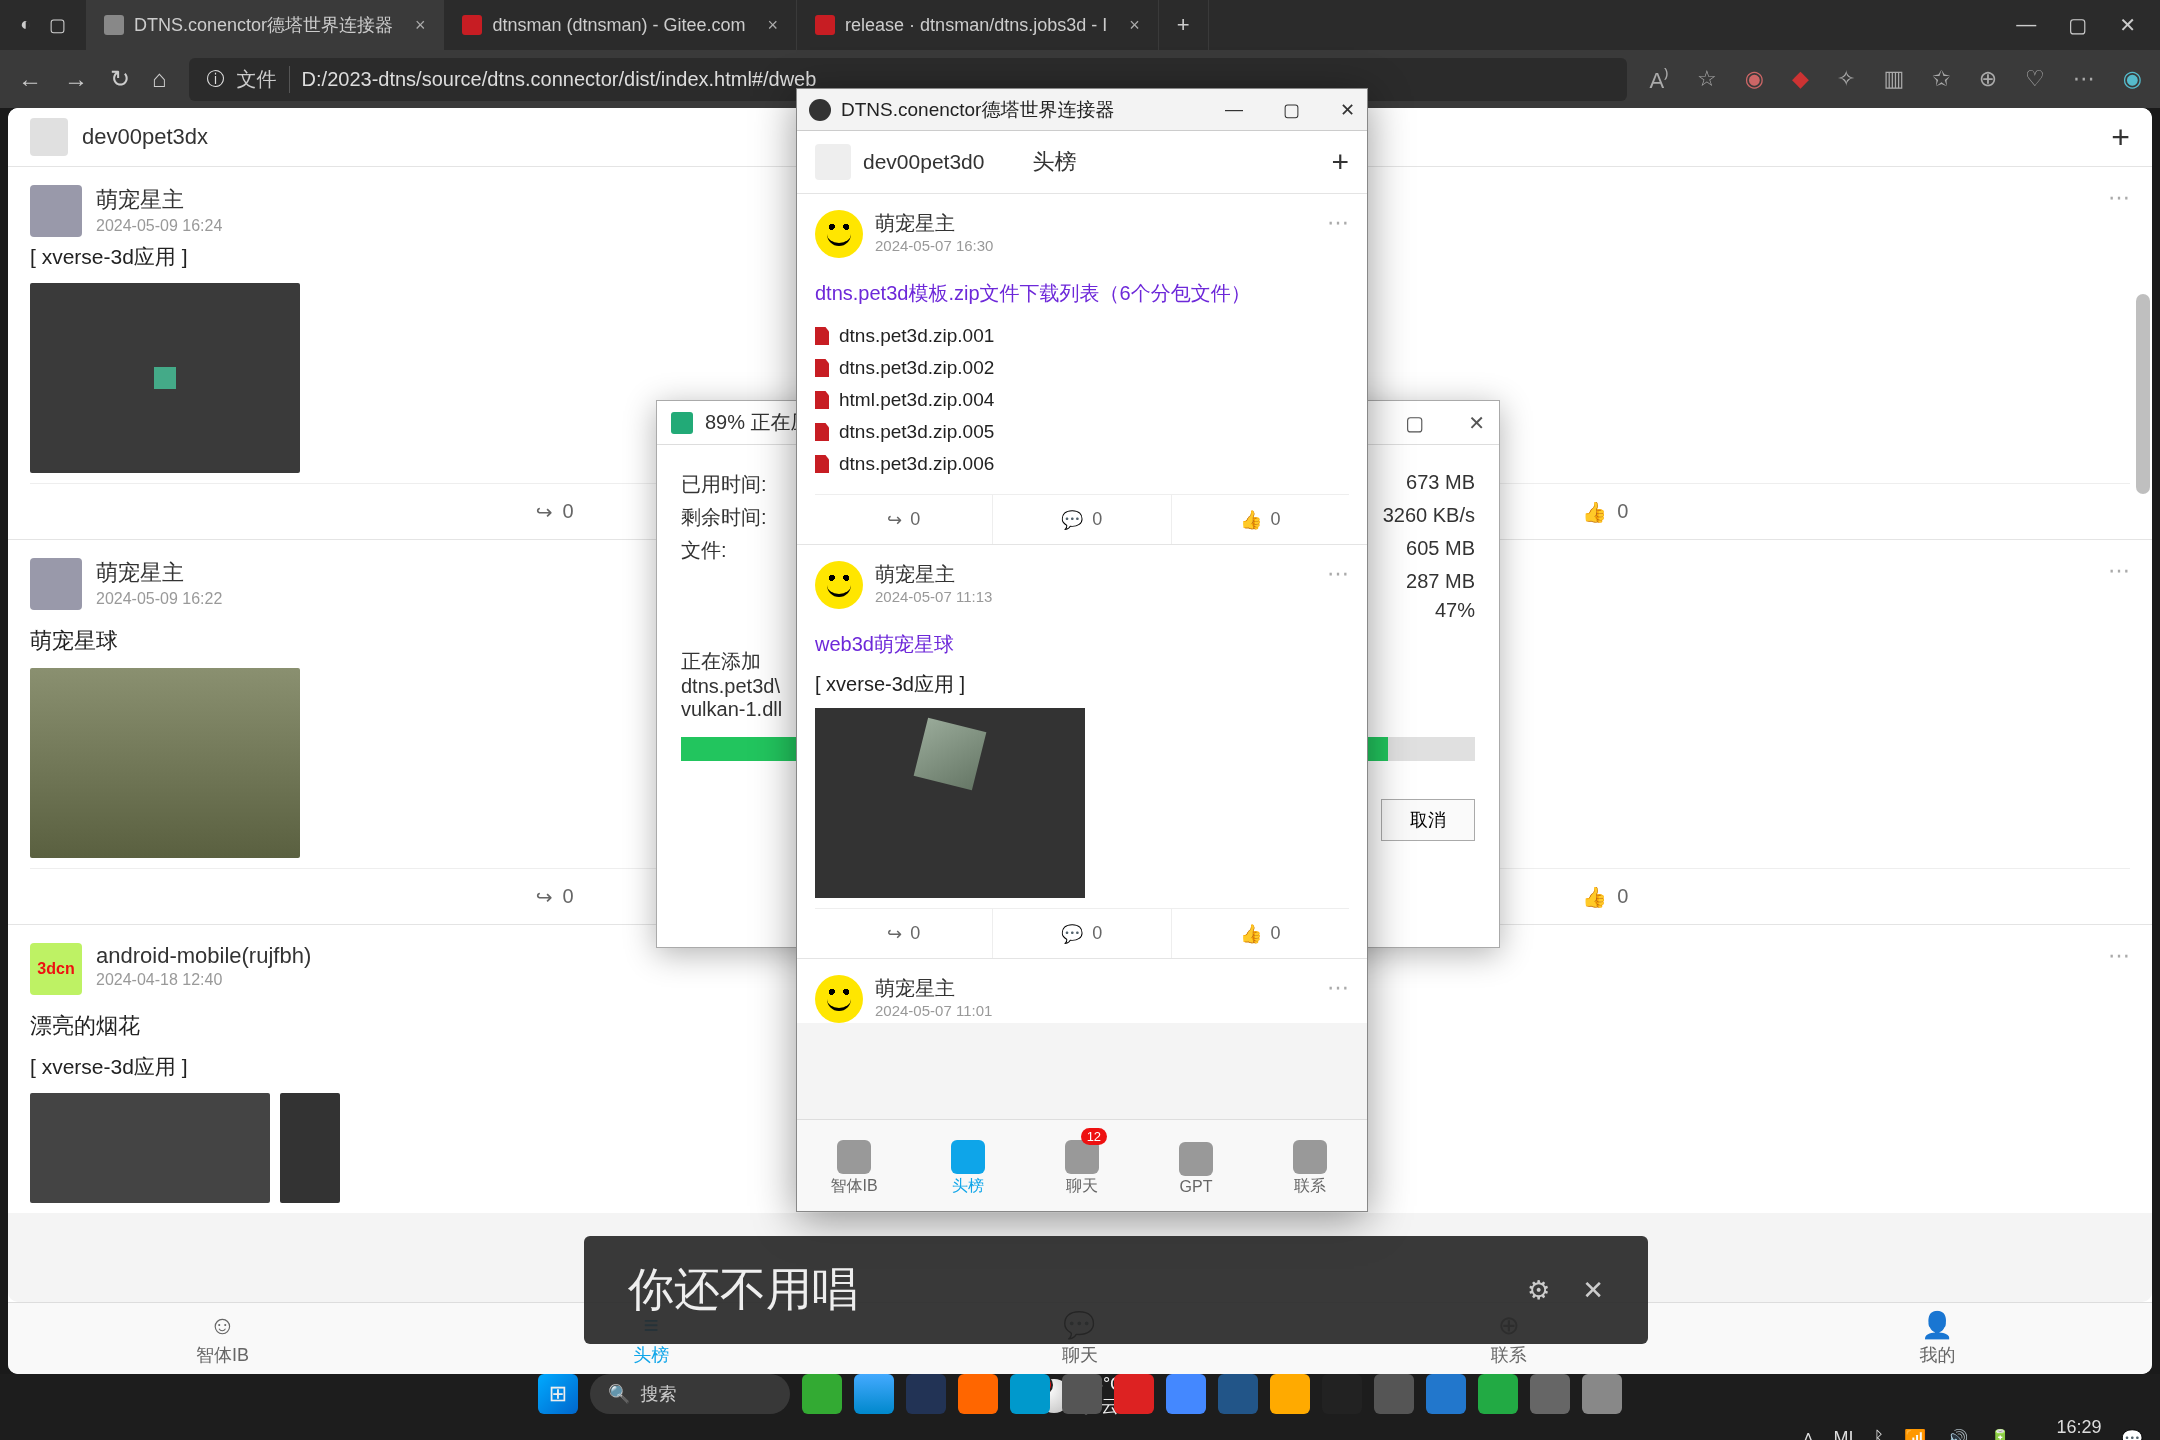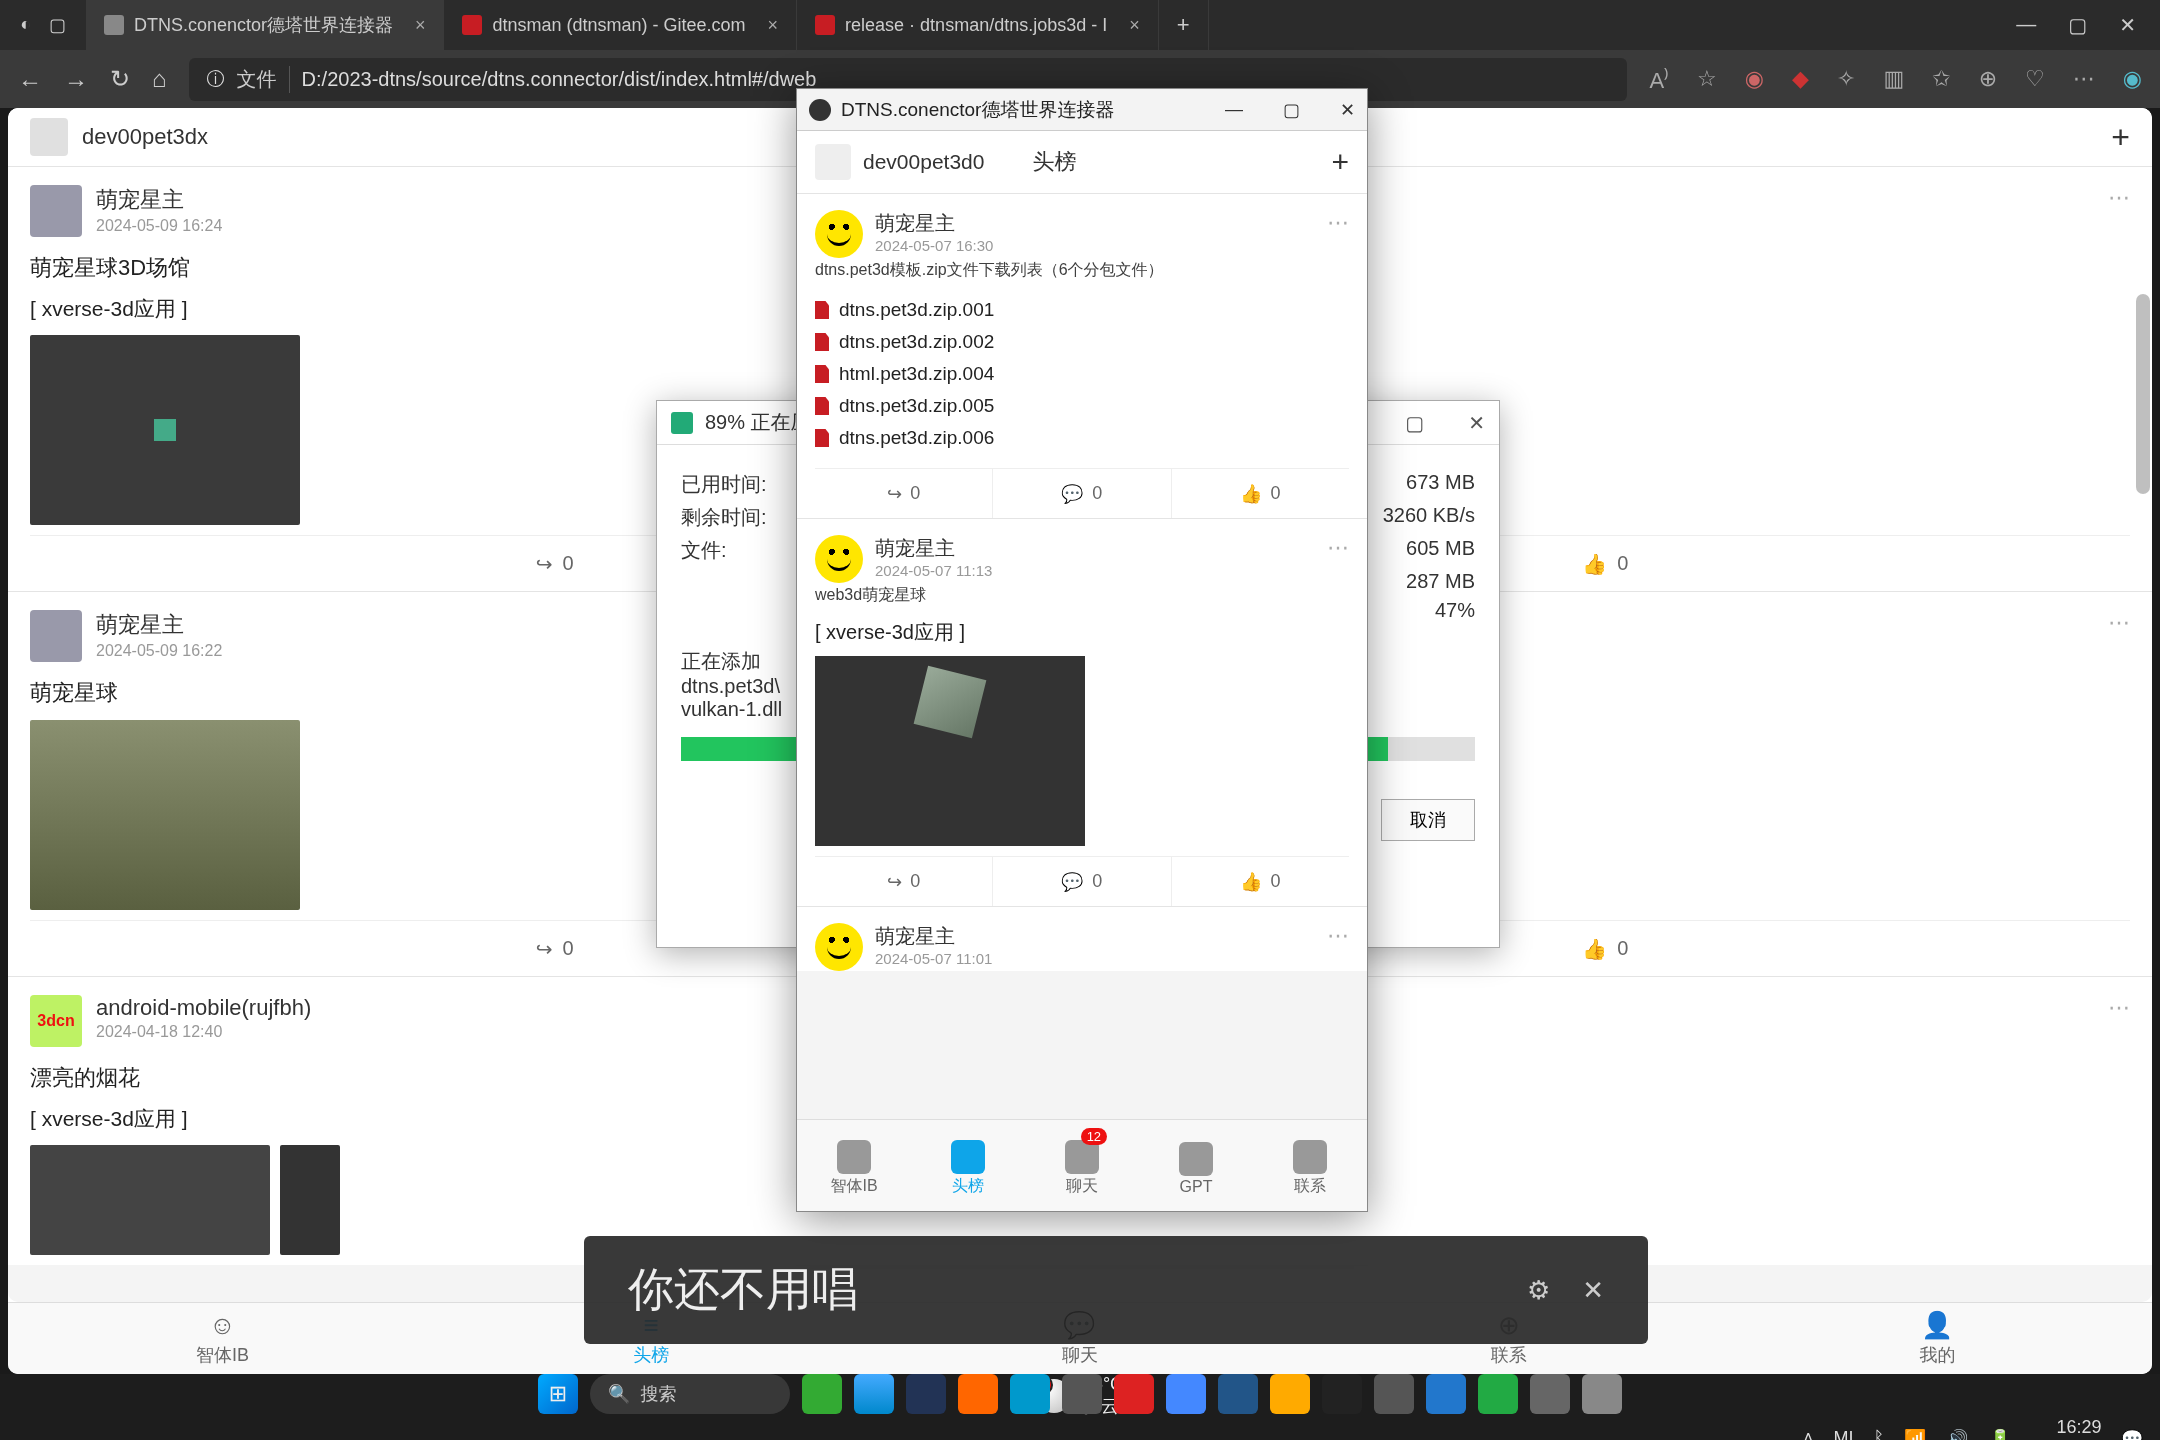--- a/index.html
+++ b/index.html
@@ -91,21 +91,21 @@
 .fg-scroll::-webkit-scrollbar-thumb { background: #bbb; border-radius: 4px; }
 .fg-scroll::-webkit-scrollbar-track { background: #eee; }
 
 .fg-post { background: #fff; padding: 16px 18px 0 18px; border-top: 1px solid #e4e4e4; }
 .fg-phead { display: flex; gap: 12px; align-items: flex-start; }
 .fg-pava { width: 48px; height: 48px; border-radius: 24px; background: radial-gradient(circle at 35% 35%, #000 3px, transparent 3px), radial-gradient(circle at 65% 35%, #000 3px, transparent 3px), #ffe600; position: relative; }
 .fg-pava::after { content: ""; position: absolute; left: 12px; bottom: 12px; width: 24px; height: 10px; border-bottom: 3px solid #000; border-radius: 0 0 14px 14px; }
 .fg-puser { font-size: 20px; color: #333; font-weight: 500; }
 .fg-ptime { font-size: 15px; color: #999; }
 .fg-pmore { margin-left: auto; color: #aaa; font-size: 22px; cursor: pointer; }
-.fg-ptext { font-size: 16px; color: #404040; margin: 0 0 12px 0; line-height: 1.5; }
+.fg-ptext { font-size: 20px; color: #6d28d9; margin: 20px 0 12px 0; line-height: 1.5; }
 .fg-files { margin: 6px 0 14px 0; }
 .fg-file { display: flex; align-items: center; gap: 10px; font-size: 19px; color: #222; padding: 5px 0; cursor: pointer; }
 .fg-file-icon { width: 14px; height: 18px; background: #c71d23; clip-path: polygon(0 0, 75% 0, 100% 25%, 100% 100%, 0 100%); }
 .fg-ptag { font-size: 20px; color: #222; margin: 8px 0 10px 0; }
 .fg-pimg { width: 270px; height: 190px; background: #333; display: flex; align-items: flex-start; justify-content: center; padding-top: 16px; margin-bottom: 10px; }
 .fg-cube { width: 60px; height: 60px; background: linear-gradient(135deg,#9a9,#676); transform: rotate(14deg); }
 .fg-pactions { display: flex; height: 50px; border-top: 1px solid #eee; }
 .fg-paction { flex: 1; display: flex; align-items: center; justify-content: center; gap: 8px; color: #666; font-size: 18px; border-right: 1px solid #eee; cursor: pointer; }
 .fg-paction:last-child { border-right: none; }
 
@@ -209,21 +209,20 @@
 
     <div class="post">
       <div class="post-head">
         <div class="post-ava"></div>
         <div>
           <div class="post-user">萌宠星主</div>
           <div class="post-time">2024-05-09 16:24</div>
         </div>
         <span class="post-more">⋯</span>
       </div>
-      <div class="post-text">萌宠星球3D场馆</div>
       <div class="post-tag">[ xverse-3d应用 ]</div>
       <div class="post-img">
           <div class="post-img-inner"></div>
         </div>
       <div class="post-actions">
         <div class="post-action">↪ <span>0</span></div>
         <div class="post-action">👍 <span>0</span></div>
       </div>
     </div>
 

